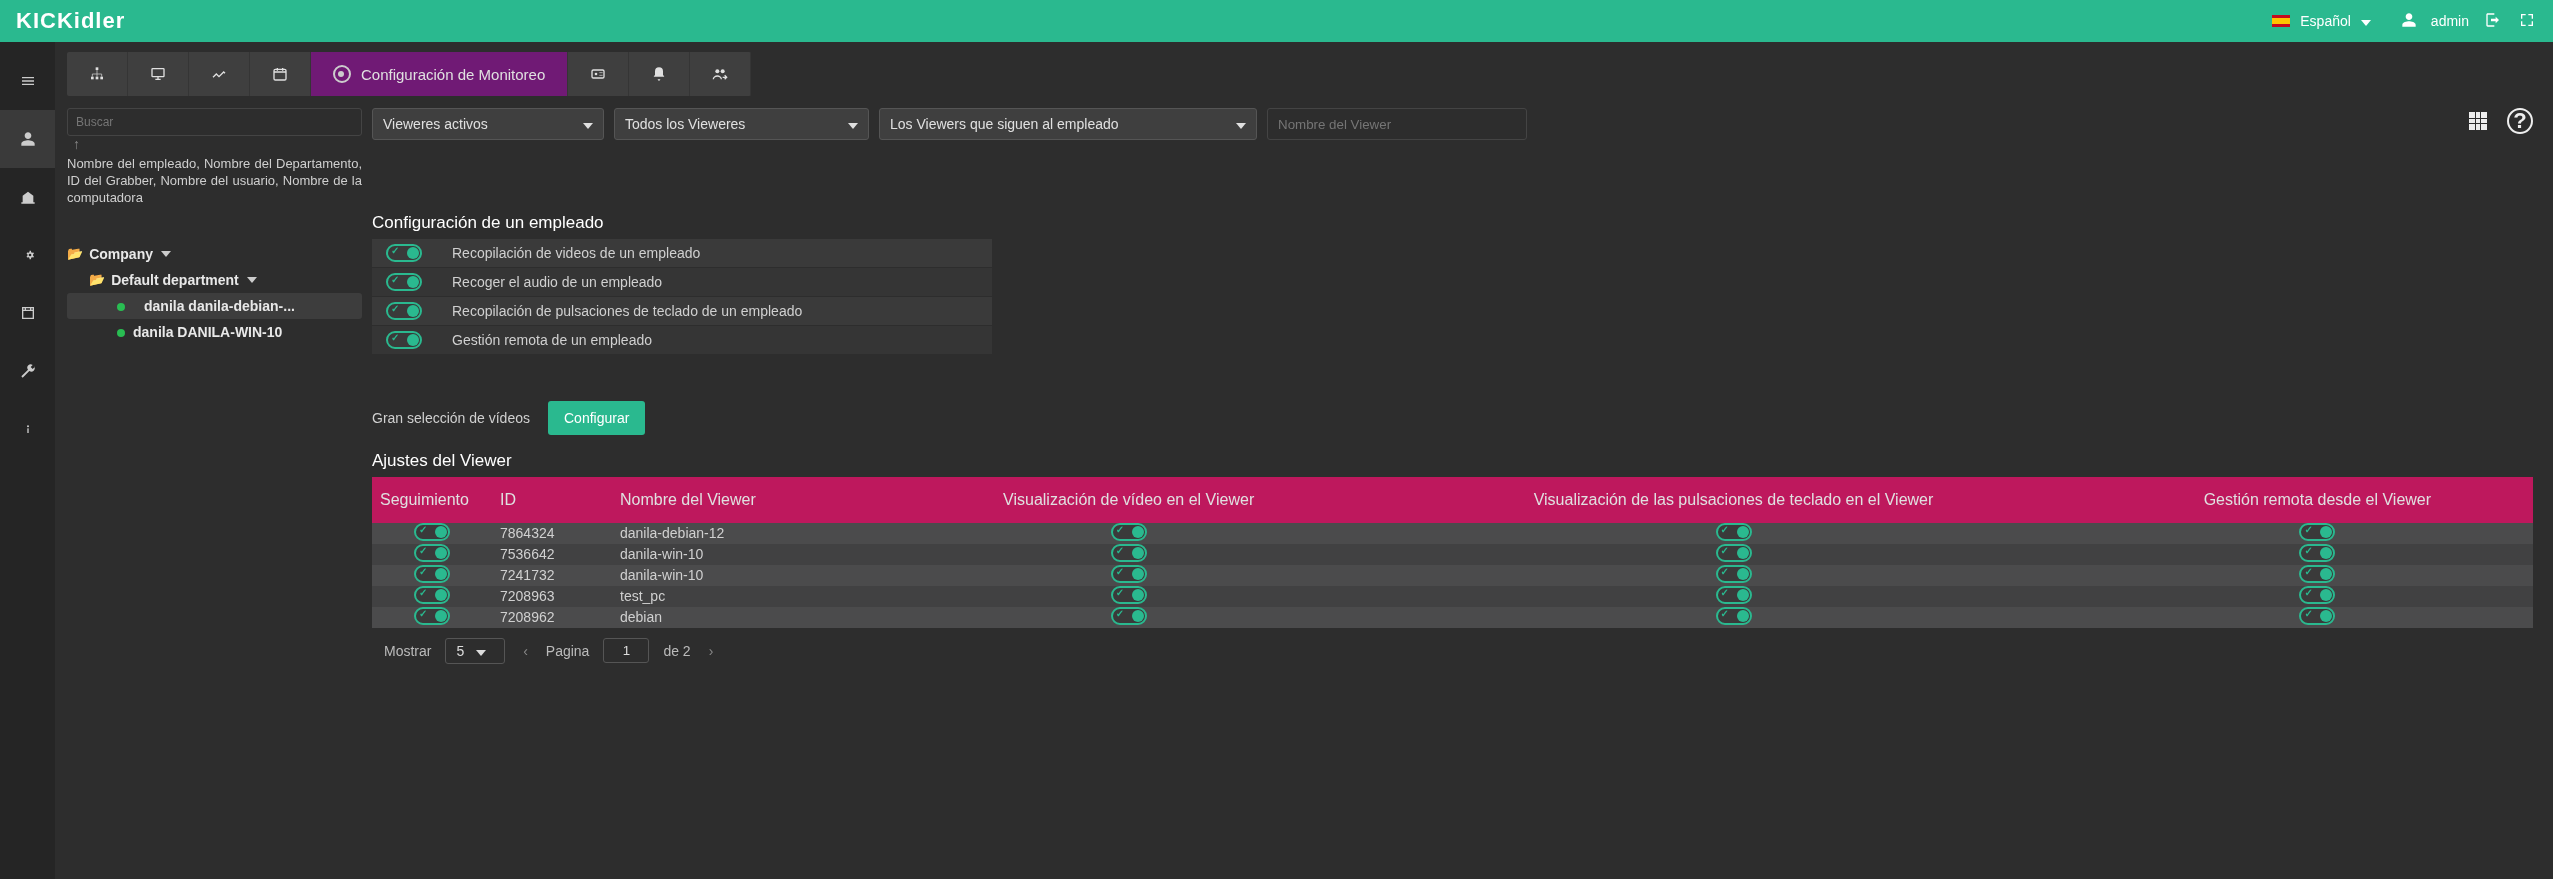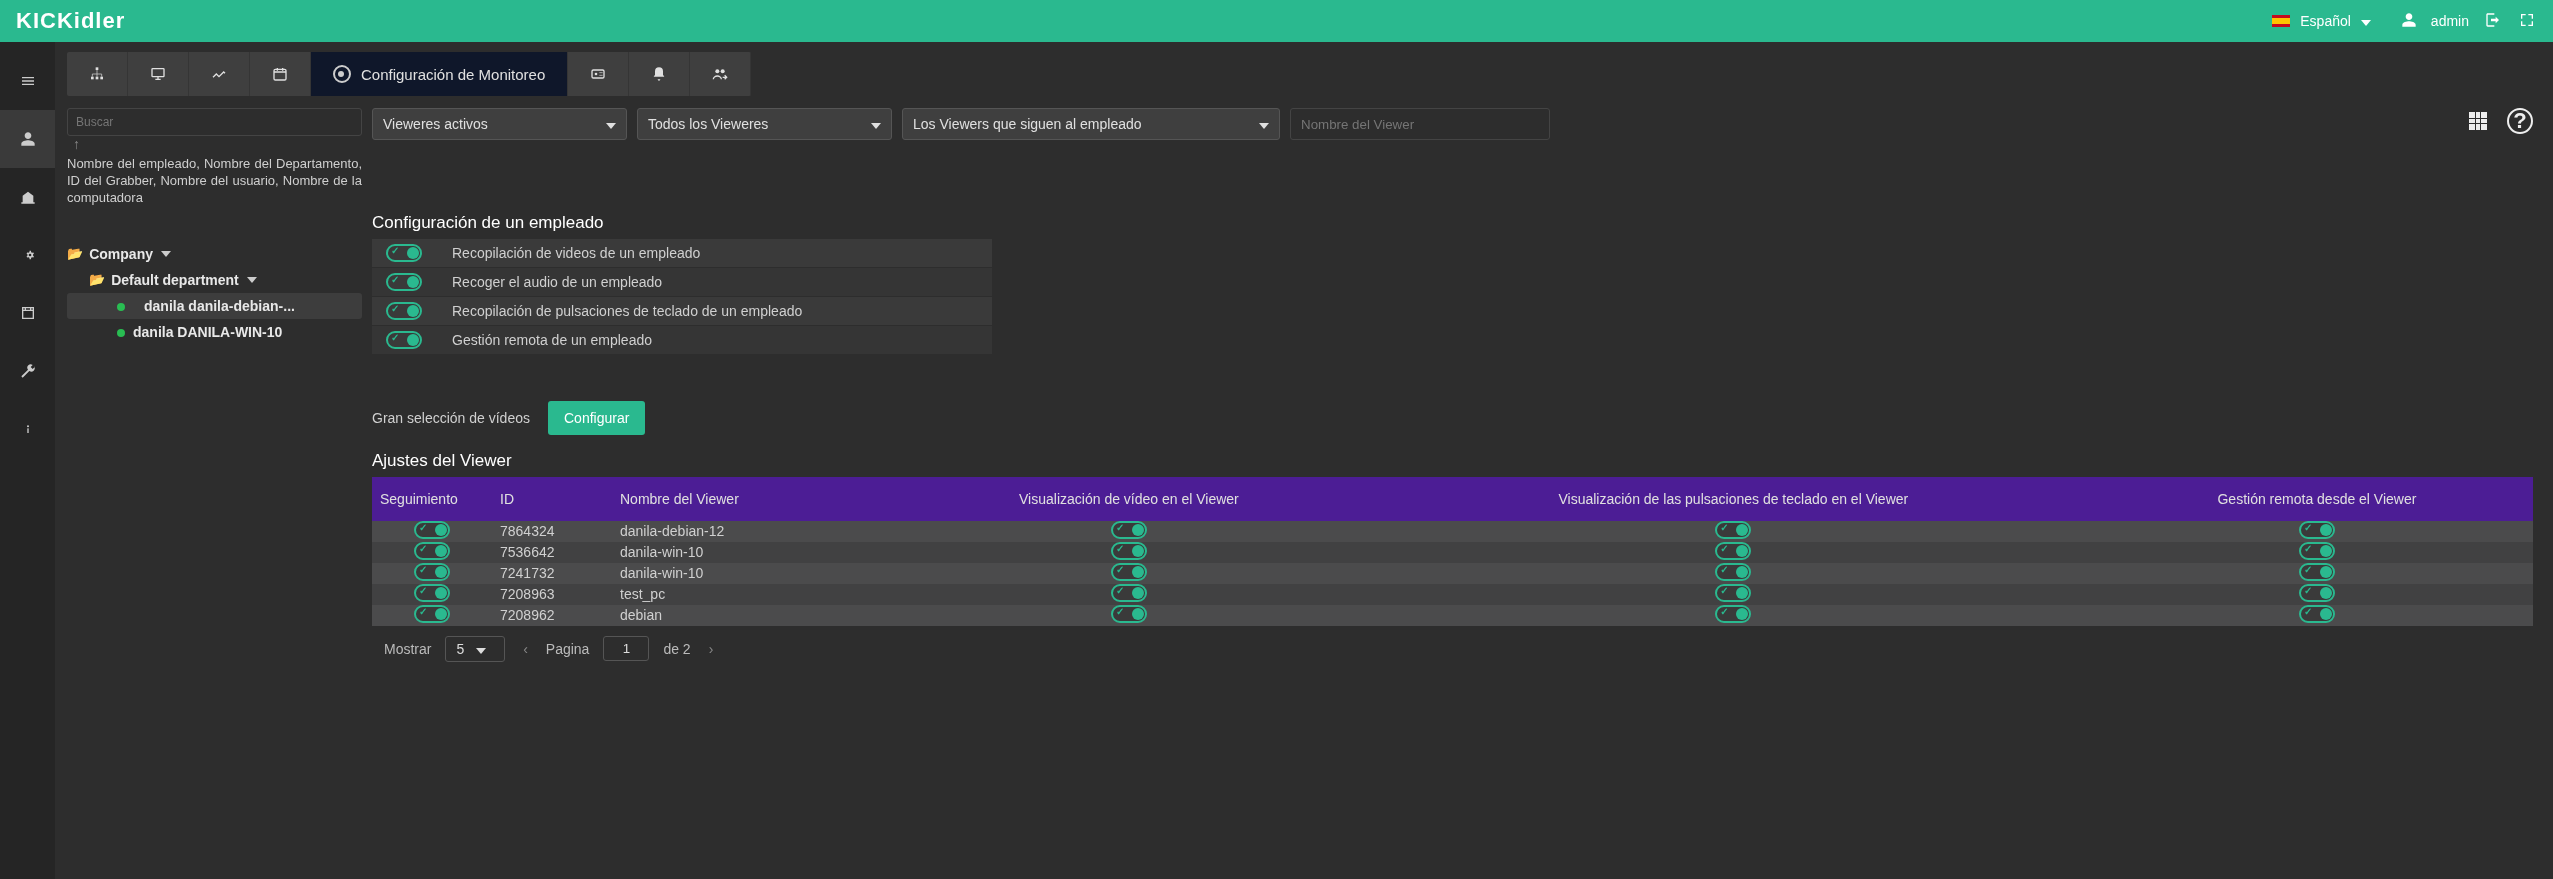--- a/index.html
+++ b/index.html
@@ -19,33 +19,33 @@
 .main { display: flex; height: calc(100% - 42px); }
 .leftbar { width: 55px; background: #252525; display: flex; flex-direction: column; align-items: center; padding-top: 10px; }
 .leftbar .side-item { width: 100%; height: 58px; display: flex; align-items: center; justify-content: center; color: #ccc; cursor: pointer; font-size: 16px; }
 .leftbar .side-item.active { background: #3a3a3a; }
 
 .content { flex: 1; display: flex; flex-direction: column; }
 
 
 .toolbar { height: 44px; background: #3f3f3f; display: flex; align-items: stretch; margin-left: 12px; margin-top: 10px; margin-right: 20px; border-radius: 2px; overflow: hidden; width: fit-content; }
 .tool-item { display: flex; align-items: center; justify-content: center; padding: 0 22px; color: #e0e0e0; cursor: pointer; border-right: 1px solid #353535; font-size: 16px; }
-.tool-item.config { background: #0f172a; gap: 10px; font-size: 15px; }
+.tool-item.config { background: #701a75; gap: 10px; font-size: 15px; }
 .eye-toggle { width: 18px; height: 18px; border-radius: 50%; border: 2px solid #ccc; position: relative; display: inline-block; }
 .eye-toggle::after { content: ""; position: absolute; left: 3px; top: 4px; width: 6px; height: 6px; border-radius: 50%; background: #ccc; }
 
 
 .filter-row { display: flex; align-items: flex-start; gap: 10px; margin: 12px 20px 0 12px; }
 .search-block { width: 295px; }
 .search-input { width: 100%; background: #2d2d2d; border: 1px solid #444; border-radius: 3px; padding: 6px 8px; color: #aaa; font-size: 12px; }
 .hint-text { color: #cfcfcf; font-size: 13px; margin-top: 4px; text-align: justify; line-height: 1.3; }
 .hint-arrow { color: #888; font-size: 14px; padding-left: 6px; }
 
 .select-box { background: #3f3f3f; border: 1px solid #555; border-radius: 3px; padding: 7px 10px; color: #e0e0e0; display: flex; align-items: center; justify-content: space-between; cursor: pointer; height: 32px; }
-.sb1 { width: 255px; }
+.sb1 { width: 232px; }
 .sb2 { width: 255px; }
 .sb3 { width: 378px; }
 .viewer-name-input { background: #2d2d2d; border: 1px solid #444; border-radius: 3px; padding: 7px 10px; color: #aaa; width: 260px; height: 32px; }
 
 .right-icons { margin-left: auto; display: flex; align-items: center; gap: 16px; }
 .grid-icon, .help-icon { width: 26px; height: 26px; display: flex; align-items: center; justify-content: center; color: #eee; font-size: 22px; cursor: pointer; }
 .grid-icon svg, .help-icon svg { width: 24px; height: 24px; fill: #eee; }
 .help-icon { border-radius: 50%; border: 2px solid #eee; font-weight: bold; }
 
 
@@ -71,21 +71,21 @@
 .switch { width: 36px; height: 18px; border: 2px solid #2ab98f; border-radius: 18px; background: #3a3a3a; position: relative; cursor: pointer; flex-shrink: 0; }
 .switch::after { content: ""; position: absolute; right: 1px; top: 1px; width: 12px; height: 12px; border-radius: 50%; background: #2ab98f; }
 .switch::before { content: "✓"; position: absolute; left: 3px; top: -1px; font-size: 10px; color: #2ab98f; font-weight: bold; }
 
 .video-select-area { display: flex; align-items: center; gap: 18px; padding-top: 6px; }
 .btn-green { background: #2ab98f; color: #fff; border: none; border-radius: 3px; padding: 9px 16px; cursor: pointer; font-size: 14px; }
 
 
 .viewer-section { margin-top: 14px; }
 .viewer-table { width: 100%; border-collapse: collapse; }
-.viewer-table th { text-align: left; font-weight: 400; color: #e0e0e0; padding: 14px 8px; background: #4c1d95; font-size: 14px; margin-left: 25px; }
+.viewer-table th { text-align: left; font-weight: 400; color: #e0e0e0; padding: 14px 8px; background: #be185d; font-size: 16px; margin-left: 25px; }
 .viewer-table td { padding: 0 8px; }
 .viewer-table tr.data-row:nth-child(odd) td { background: #4b4b4c; }
 .viewer-table tr.data-row:nth-child(even) td { background: #414142; }
 .center { text-align: center; }
 .viewer-table th.center { text-align: center; }
 .switch-cell { display: inline-block; }
 
 
 .pager { display: flex; align-items: center; gap: 14px; margin-top: 10px; color: #bbb; font-size: 14px; padding-left: 12px; }
 .page-select { background: #2d2d2d; border: 1px solid #555; color: #ddd; padding: 4px 18px 4px 10px; border-radius: 3px; cursor: pointer; position: relative; }

